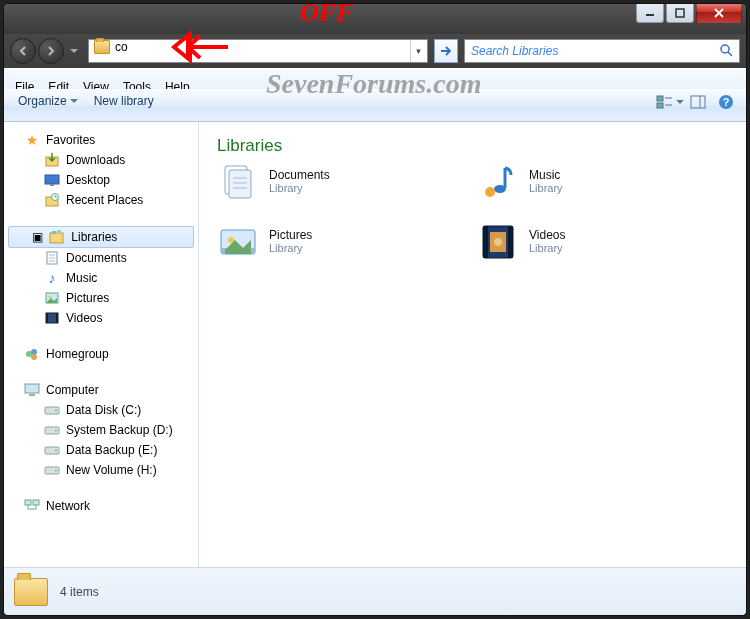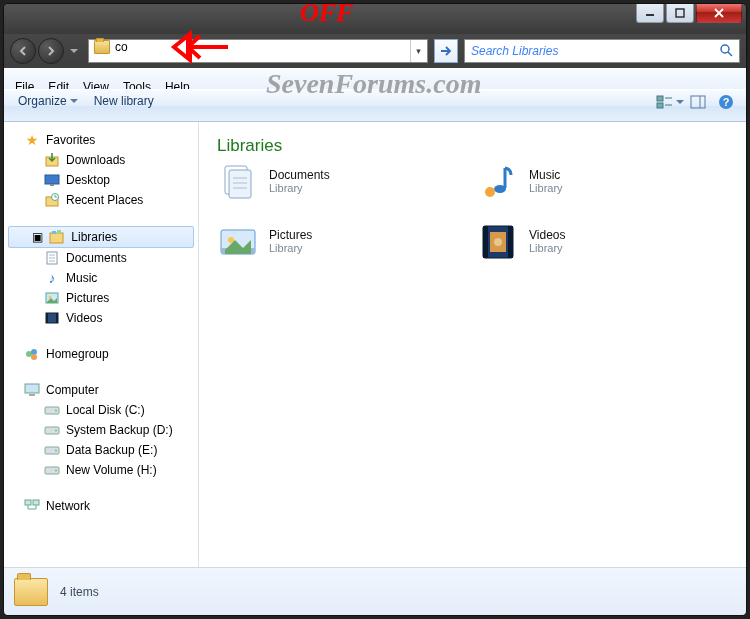--- a/index.html
+++ b/index.html
@@ -288,21 +288,21 @@
           <span>Computer</span>
         </div>
         <div class="kids">
           <div class="navitem">
             <span class="ico">
                 <svg width="16" height="10">
                   <rect x="1" y="2" width="14" height="7" rx="1" fill="#d8dee6" stroke="#8a9"></rect>
                   <circle cx="12" cy="5.5" r="1" fill="#6c6"></circle>
                 </svg>
               </span>
-            <span>Local Disk (C:)</span>
+            <span>Data Disk (C:)</span>
           </div>
           <div class="navitem">
             <span class="ico">
                 <svg width="16" height="10">
                   <rect x="1" y="2" width="14" height="7" rx="1" fill="#d8dee6" stroke="#8a9"></rect>
                   <circle cx="12" cy="5.5" r="1" fill="#6c6"></circle>
                 </svg>
               </span>
             <span>System Backup (D:)</span>
           </div>

